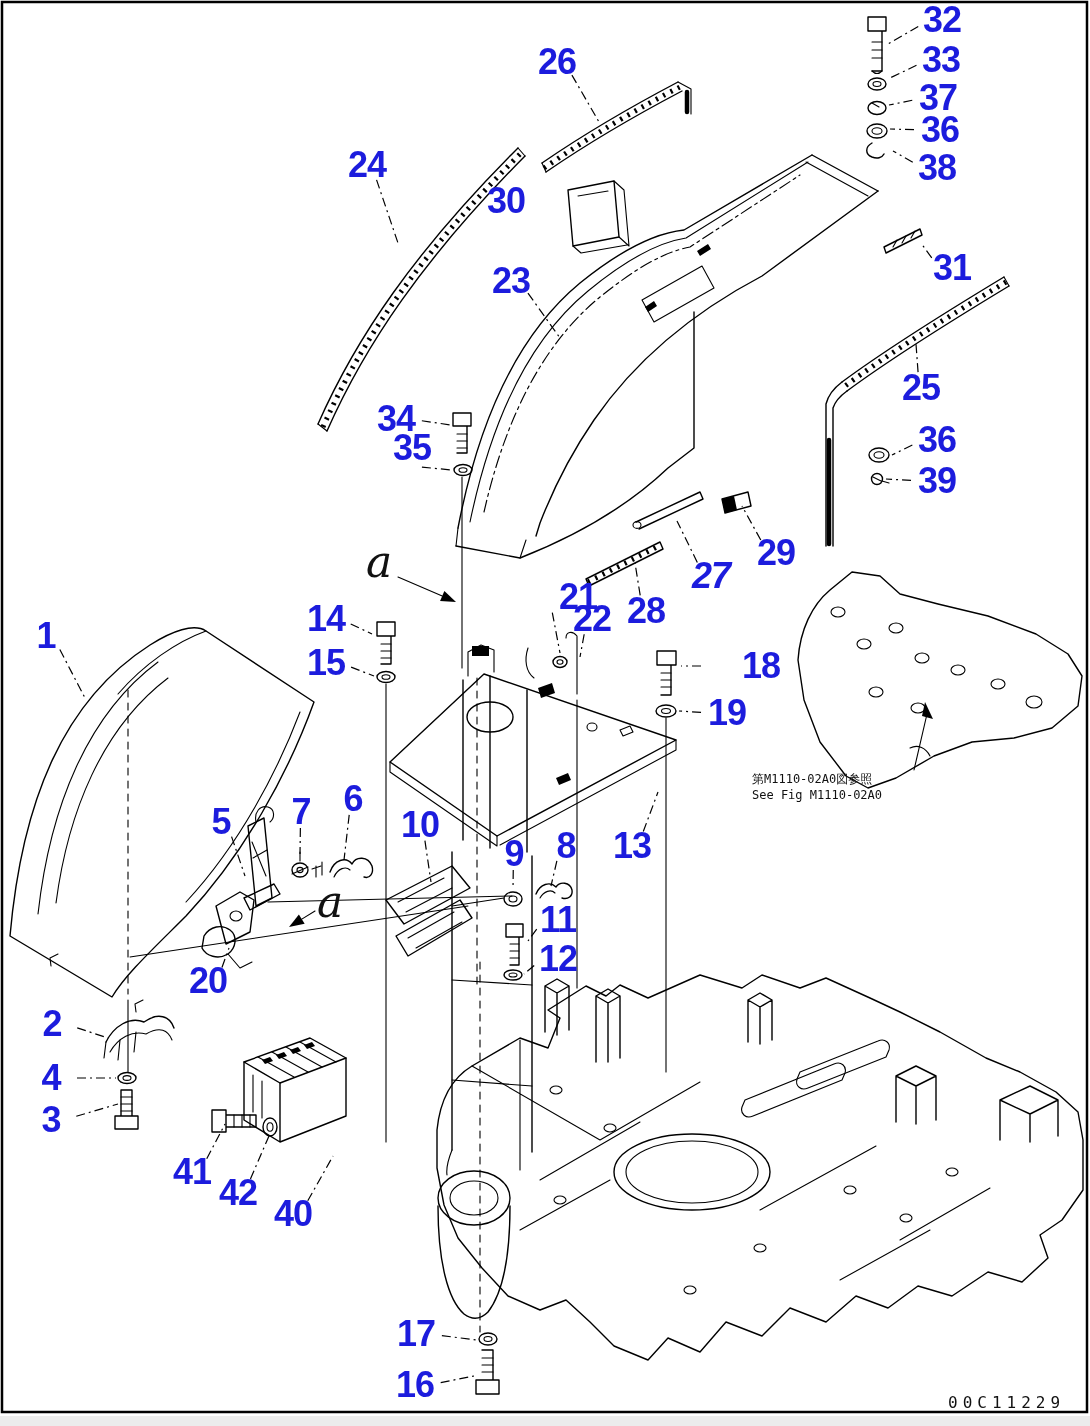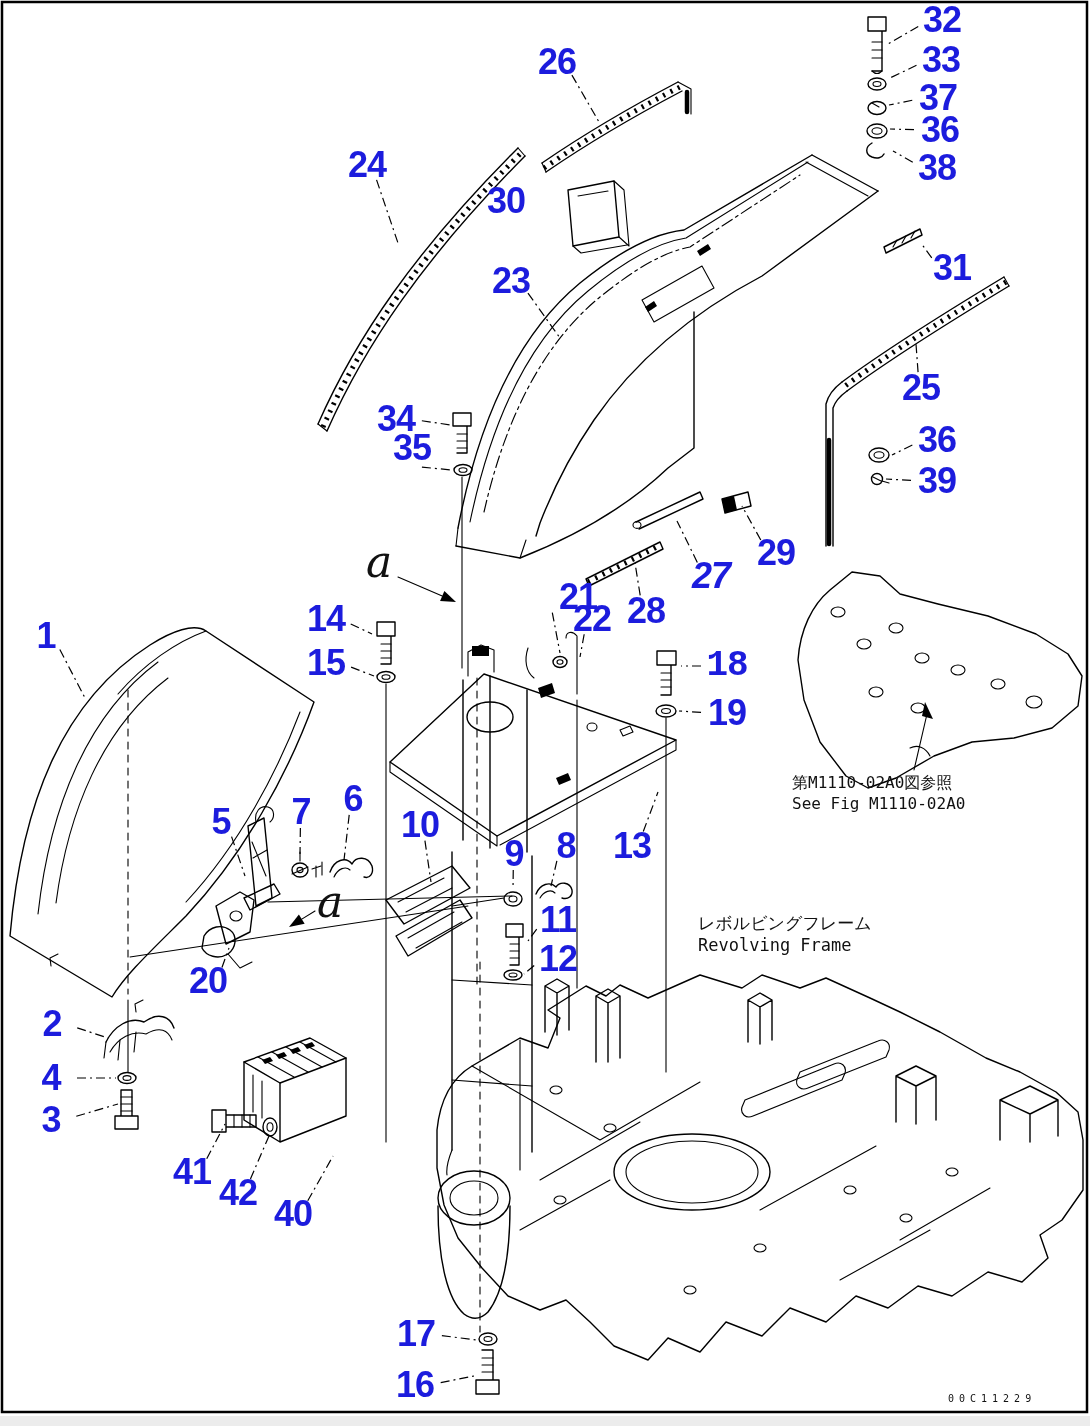--- a/index.html
+++ b/index.html
@@ -16,23 +16,23 @@
   .cl{stroke-dasharray:12 4 3 4;stroke-width:1.15}
   .hatch{fill:none;stroke:#000;stroke-width:5;stroke-dasharray:2.2 6}
   .leader{fill:none;stroke:#000;stroke-width:1.2;stroke-dasharray:9 4 2 4}
   
   .callout{position:absolute;transform:translate(-50%,-50%);
            font-family:"Liberation Sans",sans-serif;font-weight:bold;font-size:36px;
            color:var(--callout,#1c1cdd);line-height:1;white-space:nowrap;letter-spacing:-1px}
   .marker{position:absolute;transform:translate(-50%,-50%);
           font-family:"DejaVu Serif",serif;font-style:italic;font-size:44px;color:#111;line-height:1}
   .note{position:absolute;font-family:"DejaVu Sans Mono",monospace;color:#111;line-height:1.32;white-space:pre}
-  #ref-note{left:792px;top:772px;font-size:16px}
+  #ref-note{left:752px;top:772px;font-size:12px}
   #frame-title{left:698px;top:912px;font-size:17px}
-  #drawing-number{left:948px;top:1392px;font-size:10px;letter-spacing:5px}
+  #drawing-number{left:948px;top:1392px;font-size:16px;letter-spacing:5px}
   #scan-edge{position:absolute;left:0;right:0;bottom:0;height:10px;background:#ececec}
 </style>
 </head>
 <body>
 
 <div id="stage">
 
 <svg id="art" width="1090" height="1426" viewBox="0 0 1090 1426">
 
   <rect x="2" y="2" width="1085" height="1410" fill="none" stroke="#000" stroke-width="2.5"></rect>
@@ -371,21 +371,20 @@
   <g id="marker-arrows">
         <line x1="398" y1="577" x2="442.2251387045022" y2="596.0625597864233" class="ln thin"></line>
         <polygon points="456,602 440.04807729285744,601.1133422614391 444.402200116147,591.0117773114075" class="blk"></polygon>
         <line x1="315" y1="911" x2="301.7748747505682" y2="919.138538615035" class="ln thin"></line>
         <polygon points="289,927 298.8923389094143,914.4544178731601 304.65741059172205,923.82265935691" class="blk"></polygon>
       </g>
 </svg>
 
   <div class="note" id="ref-note"><span>第M1110-02A0図参照</span><br><span>See Fig M1110-02A0</span></div>
 
-  <div class="note" id="frame-title"><span>レボルビングフレーム</span><br><span>Revolving Frame</span></div>
 
   <div class="note" id="drawing-number">00C11229</div>
 
   <div id="callout-layer">
       <div class="callout" style="left: 46px; top: 636px;">1</div>
       <div class="callout" style="left: 52px; top: 1024px;">2</div>
       <div class="callout" style="left: 51px; top: 1120px;">3</div>
       <div class="callout" style="left: 51px; top: 1078px;">4</div>
       <div class="callout" style="left: 221px; top: 822px;">5</div>
       <div class="callout" style="left: 353px; top: 799px;">6</div>
@@ -393,21 +392,21 @@
       <div class="callout" style="left: 566px; top: 846px;">8</div>
       <div class="callout" style="left: 514px; top: 854px;">9</div>
       <div class="callout" style="left: 420px; top: 825px;">10</div>
       <div class="callout" style="left: 558px; top: 920px;">11</div>
       <div class="callout" style="left: 558px; top: 959px;">12</div>
       <div class="callout" style="left: 632px; top: 846px;">13</div>
       <div class="callout" style="left: 326px; top: 619px;">14</div>
       <div class="callout" style="left: 326px; top: 663px;">15</div>
       <div class="callout" style="left: 415px; top: 1385px;">16</div>
       <div class="callout" style="left: 416px; top: 1334px; text-align: center;">17</div>
-      <div class="callout" style="left: 727px; top: 666px; font-family: Liberation Mono, monospace;">18</div>
+      <div class="callout" style="left: 761px; top: 666px;">18</div>
       <div class="callout" style="left: 727px; top: 713px;">19</div>
       <div class="callout" style="left: 208px; top: 981px;">20</div>
       <div class="callout" style="left: 578px; top: 597px;">21</div>
       <div class="callout" style="left: 592px; top: 619px;">22</div>
       <div class="callout" style="left: 511px; top: 281px;">23</div>
       <div class="callout" style="left: 367px; top: 165px;">24</div>
       <div class="callout" style="left: 921px; top: 388px;">25</div>
       <div class="callout" style="left: 557px; top: 62px;">26</div>
       <div class="callout" style="left: 711px; top: 576px; font-style: italic;">27</div>
       <div class="callout" style="left: 646px; top: 611px;">28</div>

